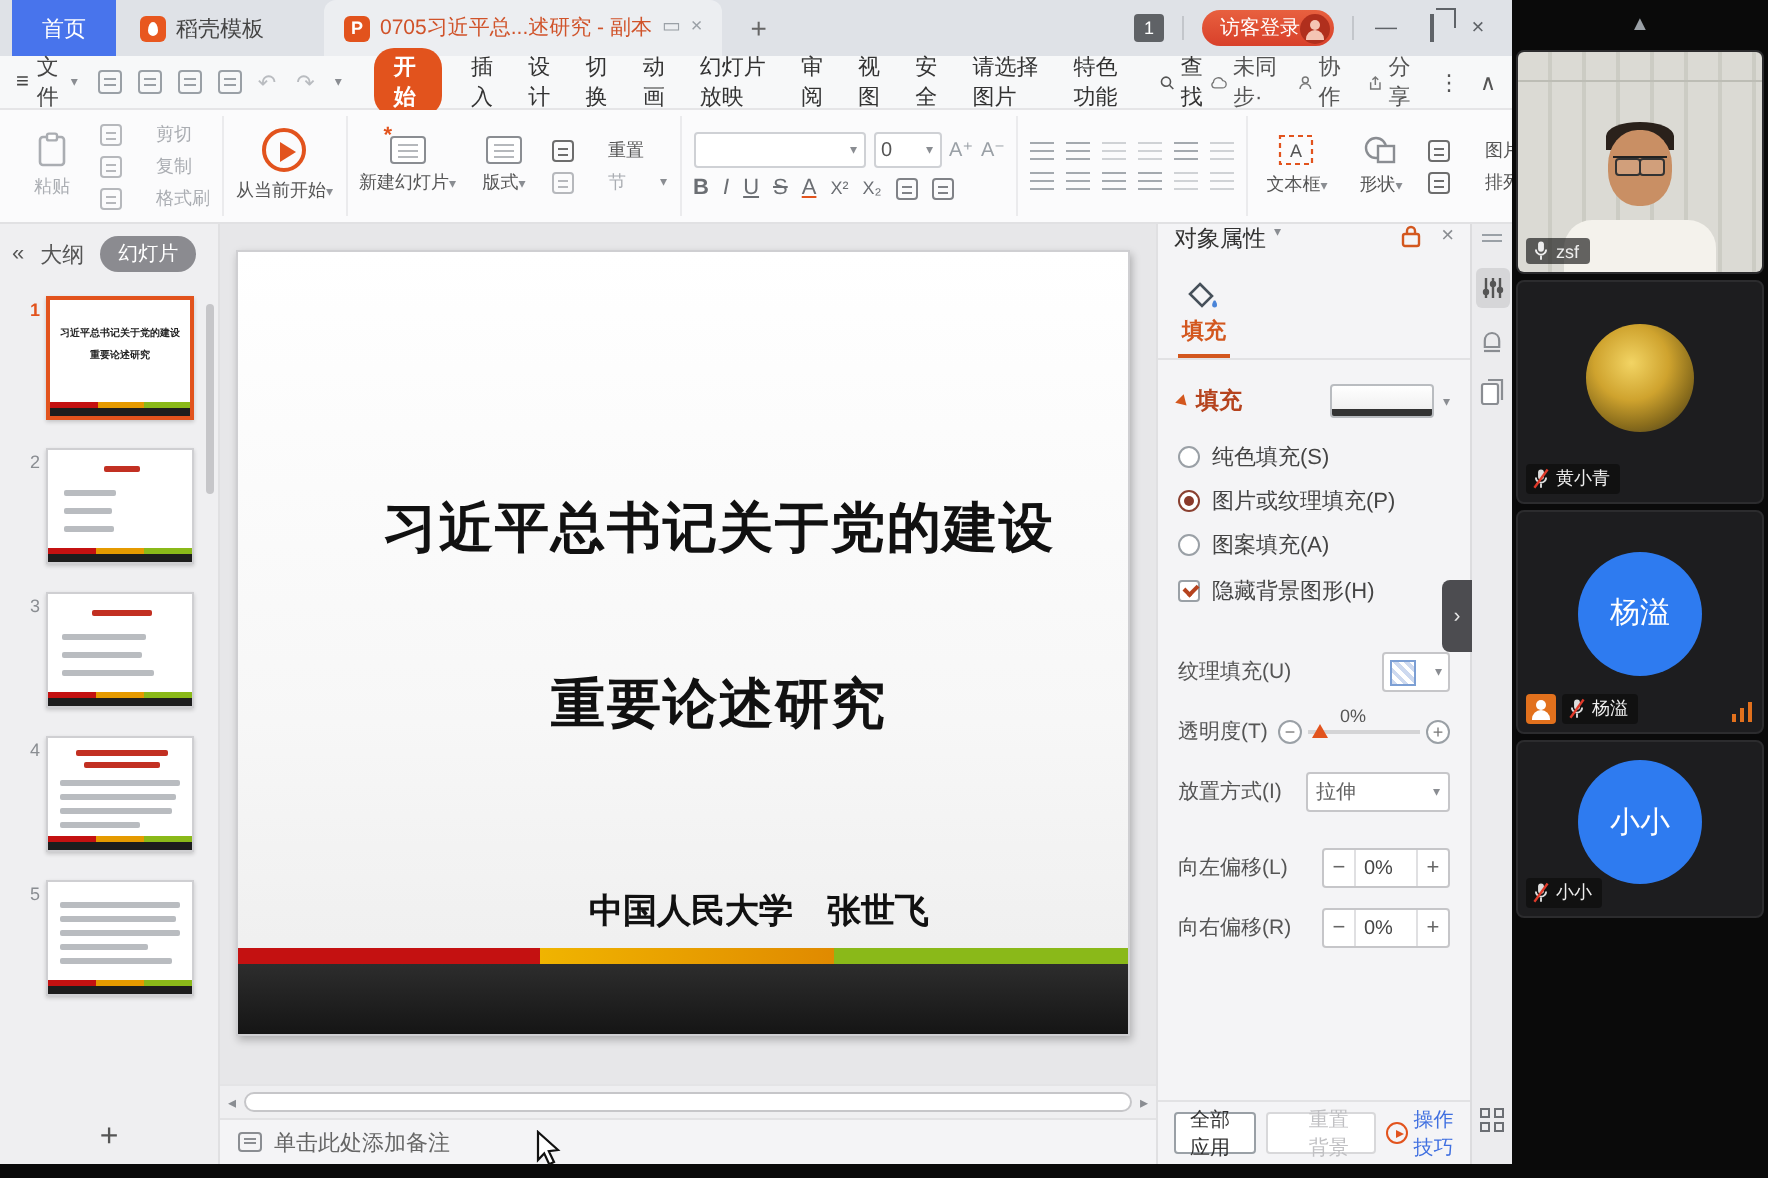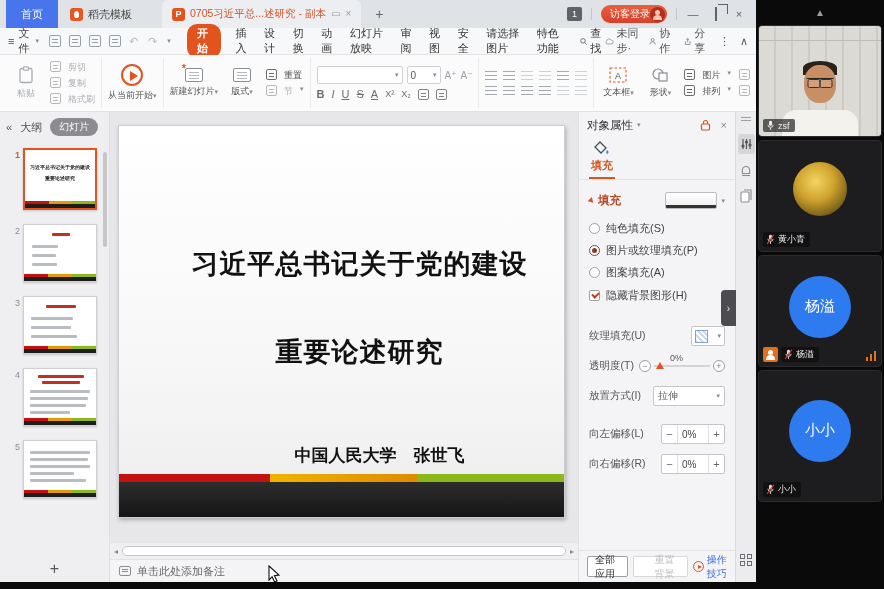--- a/index.html
+++ b/index.html
@@ -45,21 +45,21 @@
   .menubar-right { margin-left:auto; display:flex; align-items:center; gap:10px; color:#555; }
   .mr-item { display:flex; align-items:center; gap:3px; }
   svg.licn { display:block; }
 
   
   .ribbon { height:57px; background:#fbfbfc; border-bottom:1px solid #e1e1e3; display:flex; align-items:stretch; padding:3px 2px; flex:none; overflow:hidden; }
   .rgroup { display:flex; align-items:center; padding:0 6px; border-right:1px solid #ebebed; gap:6px; flex:none; }
   .bigbtn { display:flex; flex-direction:column; align-items:center; justify-content:center; gap:3px; font-size:9px; color:#555; min-width:36px; }
   .bigbtn.dim { color:#aaadb2; }
   .smallstack { display:flex; flex-direction:column; justify-content:center; gap:3px; }
-  .sbtn { display:flex; gap:7px; font-size:9px; color:#aaadb2; }
+  .sbtn { display:flex; align-items:center; gap:17px; font-size:9px; color:#aaadb2; }
   .sbtn.en { color:#555; }
   .mi { width:11px; height:11px; border:1px solid currentColor; border-radius:2px; opacity:.85; position:relative; flex:none; }
   .mi::after { content:""; position:absolute; left:2px; top:3px; right:2px; height:1px; background:currentColor; box-shadow:0 3px 0 currentColor; }
   .playcirc { width:22px; height:22px; border:2px solid #e2531d; border-radius:50%; position:relative; }
   .playcirc::after { content:""; position:absolute; left:7px; top:5px; border-left:8px solid #e2531d; border-top:5px solid transparent; border-bottom:5px solid transparent; }
   .slideicn { width:18px; height:14px; border:1px solid #8a8d92; border-radius:2px; background:#fff; position:relative; }
   .slideicn.star::before { content:"*"; position:absolute; left:-4px; top:-7px; color:#e2531d; font-size:11px; font-weight:bold; }
   .slideicn::after { content:""; position:absolute; left:3px; top:3px; right:3px; height:1px; background:#b5b8bc; box-shadow:0 3px 0 #b5b8bc, 0 6px 0 #b5b8bc; }
   .fontrow { display:flex; flex-direction:column; gap:4px; justify-content:center; }
   .fr1 { display:flex; align-items:center; gap:4px; }
@@ -110,21 +110,21 @@
 
   .hscroll { height:17px; background:#efeff1; display:flex; align-items:center; padding:0 4px; gap:4px; flex:none; border-top:1px solid #e4e4e6; }
   .harrow { font-size:8px; color:#8a8d92; }
   .htrack { flex:1; height:10px; border:1px solid #c6c6c9; border-radius:5px; background:#fff; }
   .notesbar { height:23px; background:#f4f4f6; border-top:1px solid #e2e2e4; display:flex; align-items:center; gap:6px; padding:0 9px; font-size:11px; color:#666; flex:none; }
   .noteicn { width:12px; height:10px; border:1px solid #8a8d92; border-radius:2px; position:relative; }
   .noteicn::after { content:""; position:absolute; left:2px; top:2px; right:2px; height:1px; background:#8a8d92; box-shadow:0 2px 0 #8a8d92; }
 
   
   .props { width:157px; background:#f4f4f6; border-left:1px solid #e0e0e2; display:flex; flex-direction:column; font-size:11px; color:#444; flex:none; }
-  .pp-head { height:26px; display:flex; align-items:center; padding:0 8px; gap:4px; flex:none; }
+  .pp-head { height:26px; display:flex; padding:0 8px; gap:4px; flex:none; }
   .pp-title { font-size:11.5px; color:#333; }
   .pp-head .sp { flex:1; }
   .pp-tabrow { padding:2px 10px 0; flex:none; }
   .pp-tab { display:inline-flex; flex-direction:column; align-items:center; gap:2px; }
   .pp-tablabel { color:#d3571e; font-size:11px; font-weight:bold; }
   .pp-underline { width:26px; height:2px; background:#d3571e; margin-top:2px; }
   .pp-div { height:1px; background:#e2e2e4; margin:0 0 4px; }
   .pp-body { flex:1; padding:4px 10px 0; overflow:hidden; }
   .sec-row { display:flex; align-items:center; gap:4px; margin:4px 0 8px; }
   .sec-tri { width:0; height:0; border-left:5px solid #d3571e; border-top:3px solid transparent; border-bottom:3px solid transparent; transform:rotate(45deg); }
@@ -745,21 +745,21 @@
           </svg>
         <span>杨溢</span>
       </div>
       <span class="bars">
           <i style="height:4px"></i>
           <i style="height:7px"></i>
           <i style="height:10px"></i>
         </span>
     </div>
 
-    <div class="tile" style="height:132px;margin-bottom:5px">
+    <div class="tile" style="height:89px;margin-bottom:5px">
       <div class="avcircle">小小</div>
       <div class="vlabel">
         <svg class="micw" width="9" height="11" viewBox="0 0 12 15">
             <rect x="4" y="1" width="4" height="7" rx="2" fill="#ddd"></rect>
             <path d="M2.5 6.5a3.5 3.5 0 0 0 7 0" fill="none" stroke="#ddd" stroke-width="1.3"></path>
             <line x1="6" y1="10.5" x2="6" y2="13.5" stroke="#ddd" stroke-width="1.3"></line>
             <line x1="1.5" y1="13.5" x2="10.5" y2="1" stroke="#e03a2a" stroke-width="1.6"></line>
           </svg>
         <span>小小</span>
       </div>

